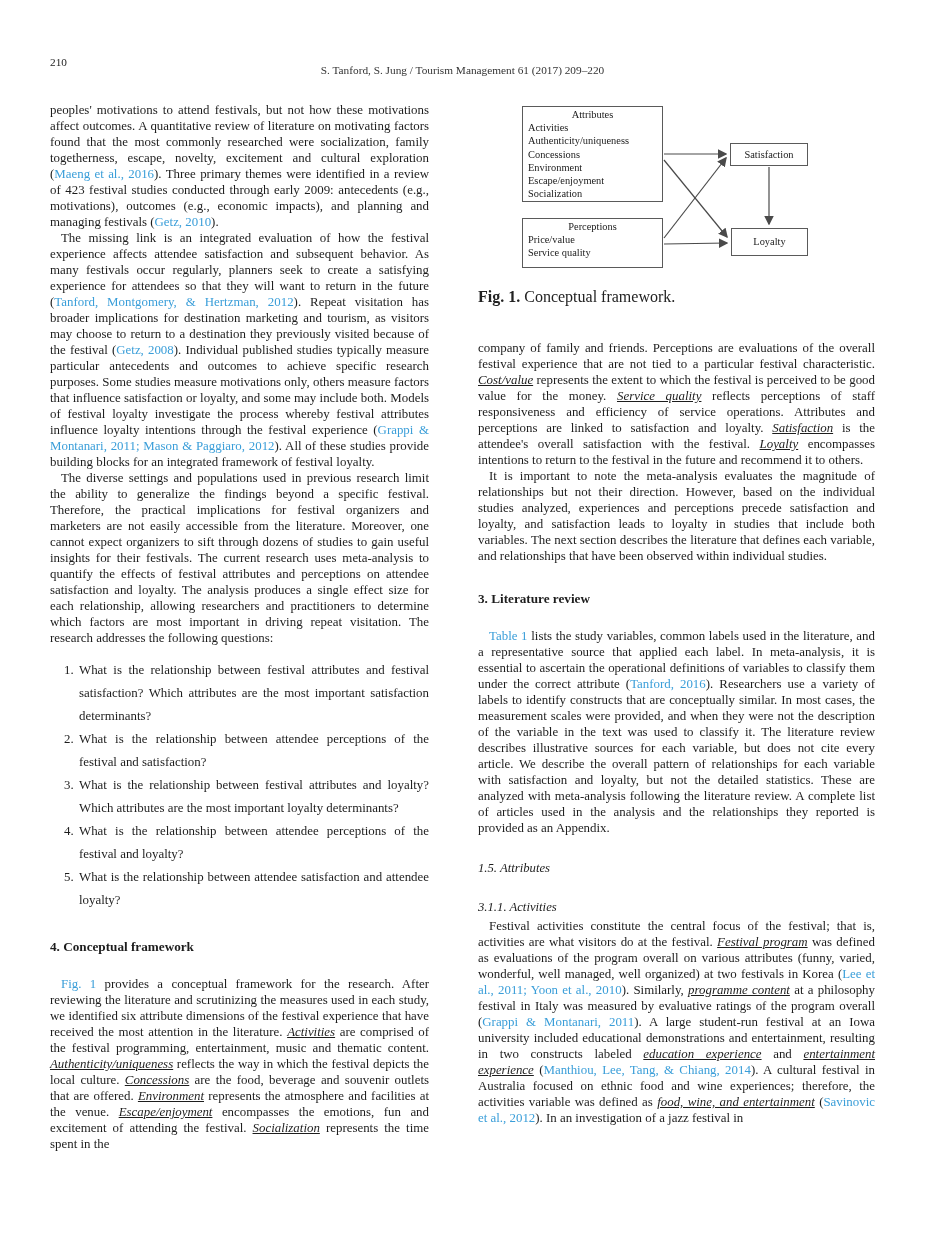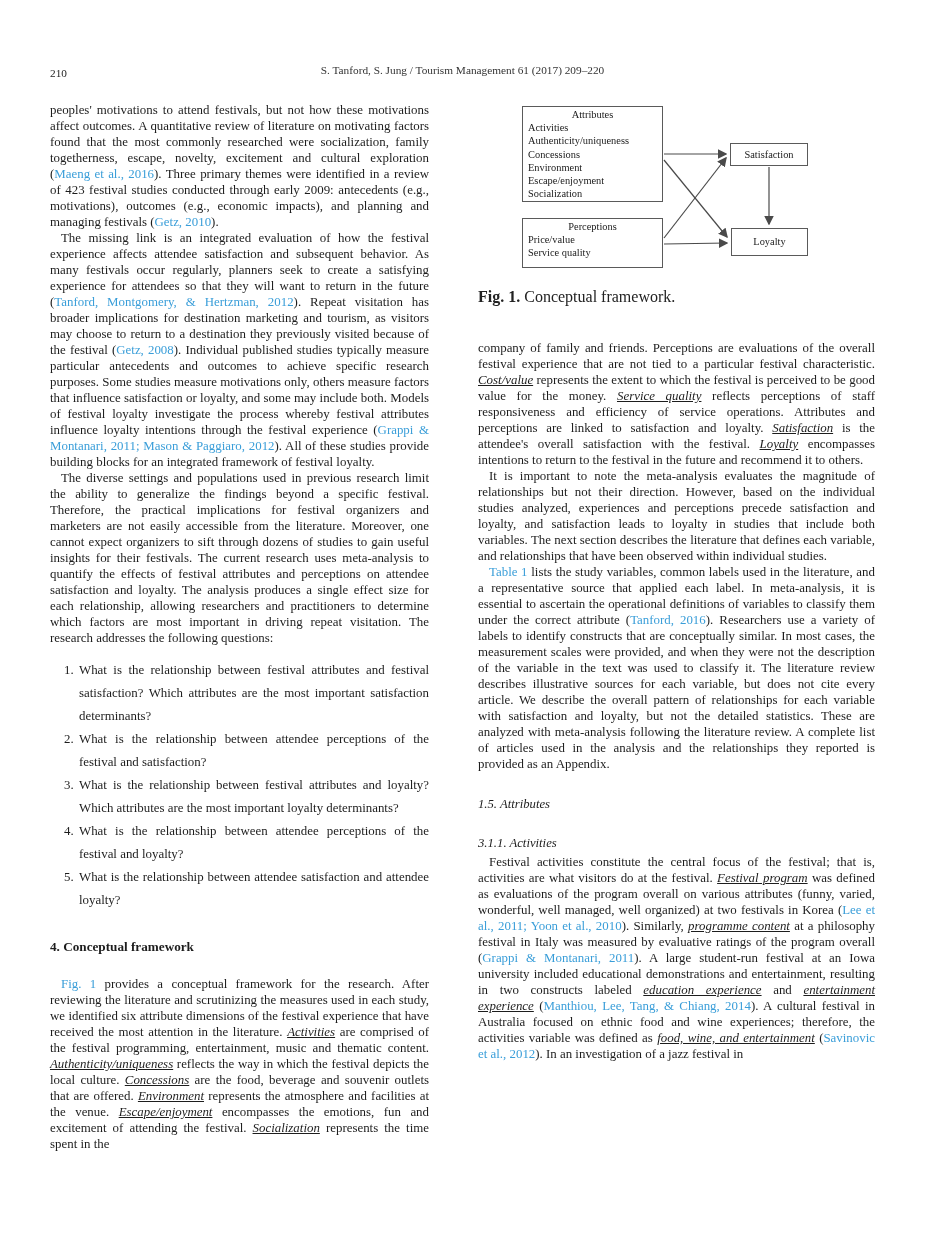--- a/index.html
+++ b/index.html
@@ -16,21 +16,21 @@
   .runhead {
     position: relative;
     margin: 0 50px;
     padding-top: 64px;
     height: 84px;
     font-size: 11.3px;
   }
   .runhead .pagenum {
     position: absolute;
     left: 0;
-    bottom: 5px;
+    bottom: 16px;
     font-style: normal;
   }
   .runhead .cite {
     display: block;
     text-align: center;
     color: #333;
   }
   .cols {
     display: flex;
     gap: 49px;
@@ -178,20 +178,21 @@
         </div>
 
         <div class="fig-caption">
           <span class="cap-label">Fig. 1.</span>
           <span>Conceptual framework.</span>
         </div>
       </div>
 
       <p class="body"><span>company of family and friends. Perceptions are evaluations of the overall festival experience that are not tied to a particular festival characteristic. </span><span class="it">Cost/value</span><span> represents the extent to which the festival is perceived to be good value for the money. </span><span class="it">Service quality</span><span> reflects perceptions of staff responsiveness and efficiency of service operations. Attributes and perceptions are linked to satisfaction and loyalty. </span><span class="it">Satisfaction</span><span> is the attendee's overall satisfaction with the festival. </span><span class="it">Loyalty</span><span> encompasses intentions to return to the festival in the future and recommend it to others.</span></p>
       <p class="body ind"><span>It is important to note the meta-analysis evaluates the magnitude of relationships but not their direction. However, based on the individual studies analyzed, experiences and perceptions precede satisfaction and loyalty, and satisfaction leads to loyalty in studies that include both variables. The next section describes the literature that defines each variable, and relationships that have been observed within individual studies.</span></p>
+      <h2 class="sec">3. Literature review</h2>
       <p class="body ind"><span class="link">Table 1</span><span> lists the study variables, common labels used in the literature, and a representative source that applied each label. In meta-analysis, it is essential to ascertain the operational definitions of variables to classify them under the correct attribute (</span><span class="link">Tanford, 2016</span><span>). Researchers use a variety of labels to identify constructs that are conceptually similar. In most cases, the measurement scales were provided, and when they were not the description of the variable in the text was used to classify it. The literature review describes illustrative sources for each variable, but does not cite every article. We describe the overall pattern of relationships for each variable with satisfaction and loyalty, but not the detailed statistics. These are analyzed with meta-analysis following the literature review. A complete list of articles used in the analysis and the relationships they reported is provided as an Appendix.</span></p>
       <h3 class="sub1">1.5. Attributes</h3>
       <h4 class="sub2">3.1.1. Activities</h4>
       <p class="body ind"><span>Festival activities constitute the central focus of the festival; that is, activities are what visitors do at the festival. </span><span class="it">Festival program</span><span> was defined as evaluations of the program overall on various attributes (funny, varied, wonderful, well managed, well organized) at two festivals in Korea (</span><span class="link">Lee et al., 2011; Yoon et al., 2010</span><span>). Similarly, </span><span class="it">programme content</span><span> at a philosophy festival in Italy was measured by evaluative ratings of the program overall (</span><span class="link">Grappi &amp; Montanari, 2011</span><span>). A large student-run festival at an Iowa university included educational demonstrations and entertainment, resulting in two constructs labeled </span><span class="it">education experience</span><span> and </span><span class="it">entertainment experience</span><span> (</span><span class="link">Manthiou, Lee, Tang, &amp; Chiang, 2014</span><span>). A cultural festival in Australia focused on ethnic food and wine experiences; therefore, the activities variable was defined as </span><span class="it">food, wine, and entertainment</span><span> (</span><span class="link">Savinovic et al., 2012</span><span>). In an investigation of a jazz festival in</span></p>
     </div>
 
   </div>
 </div>
 
 </body></html>

